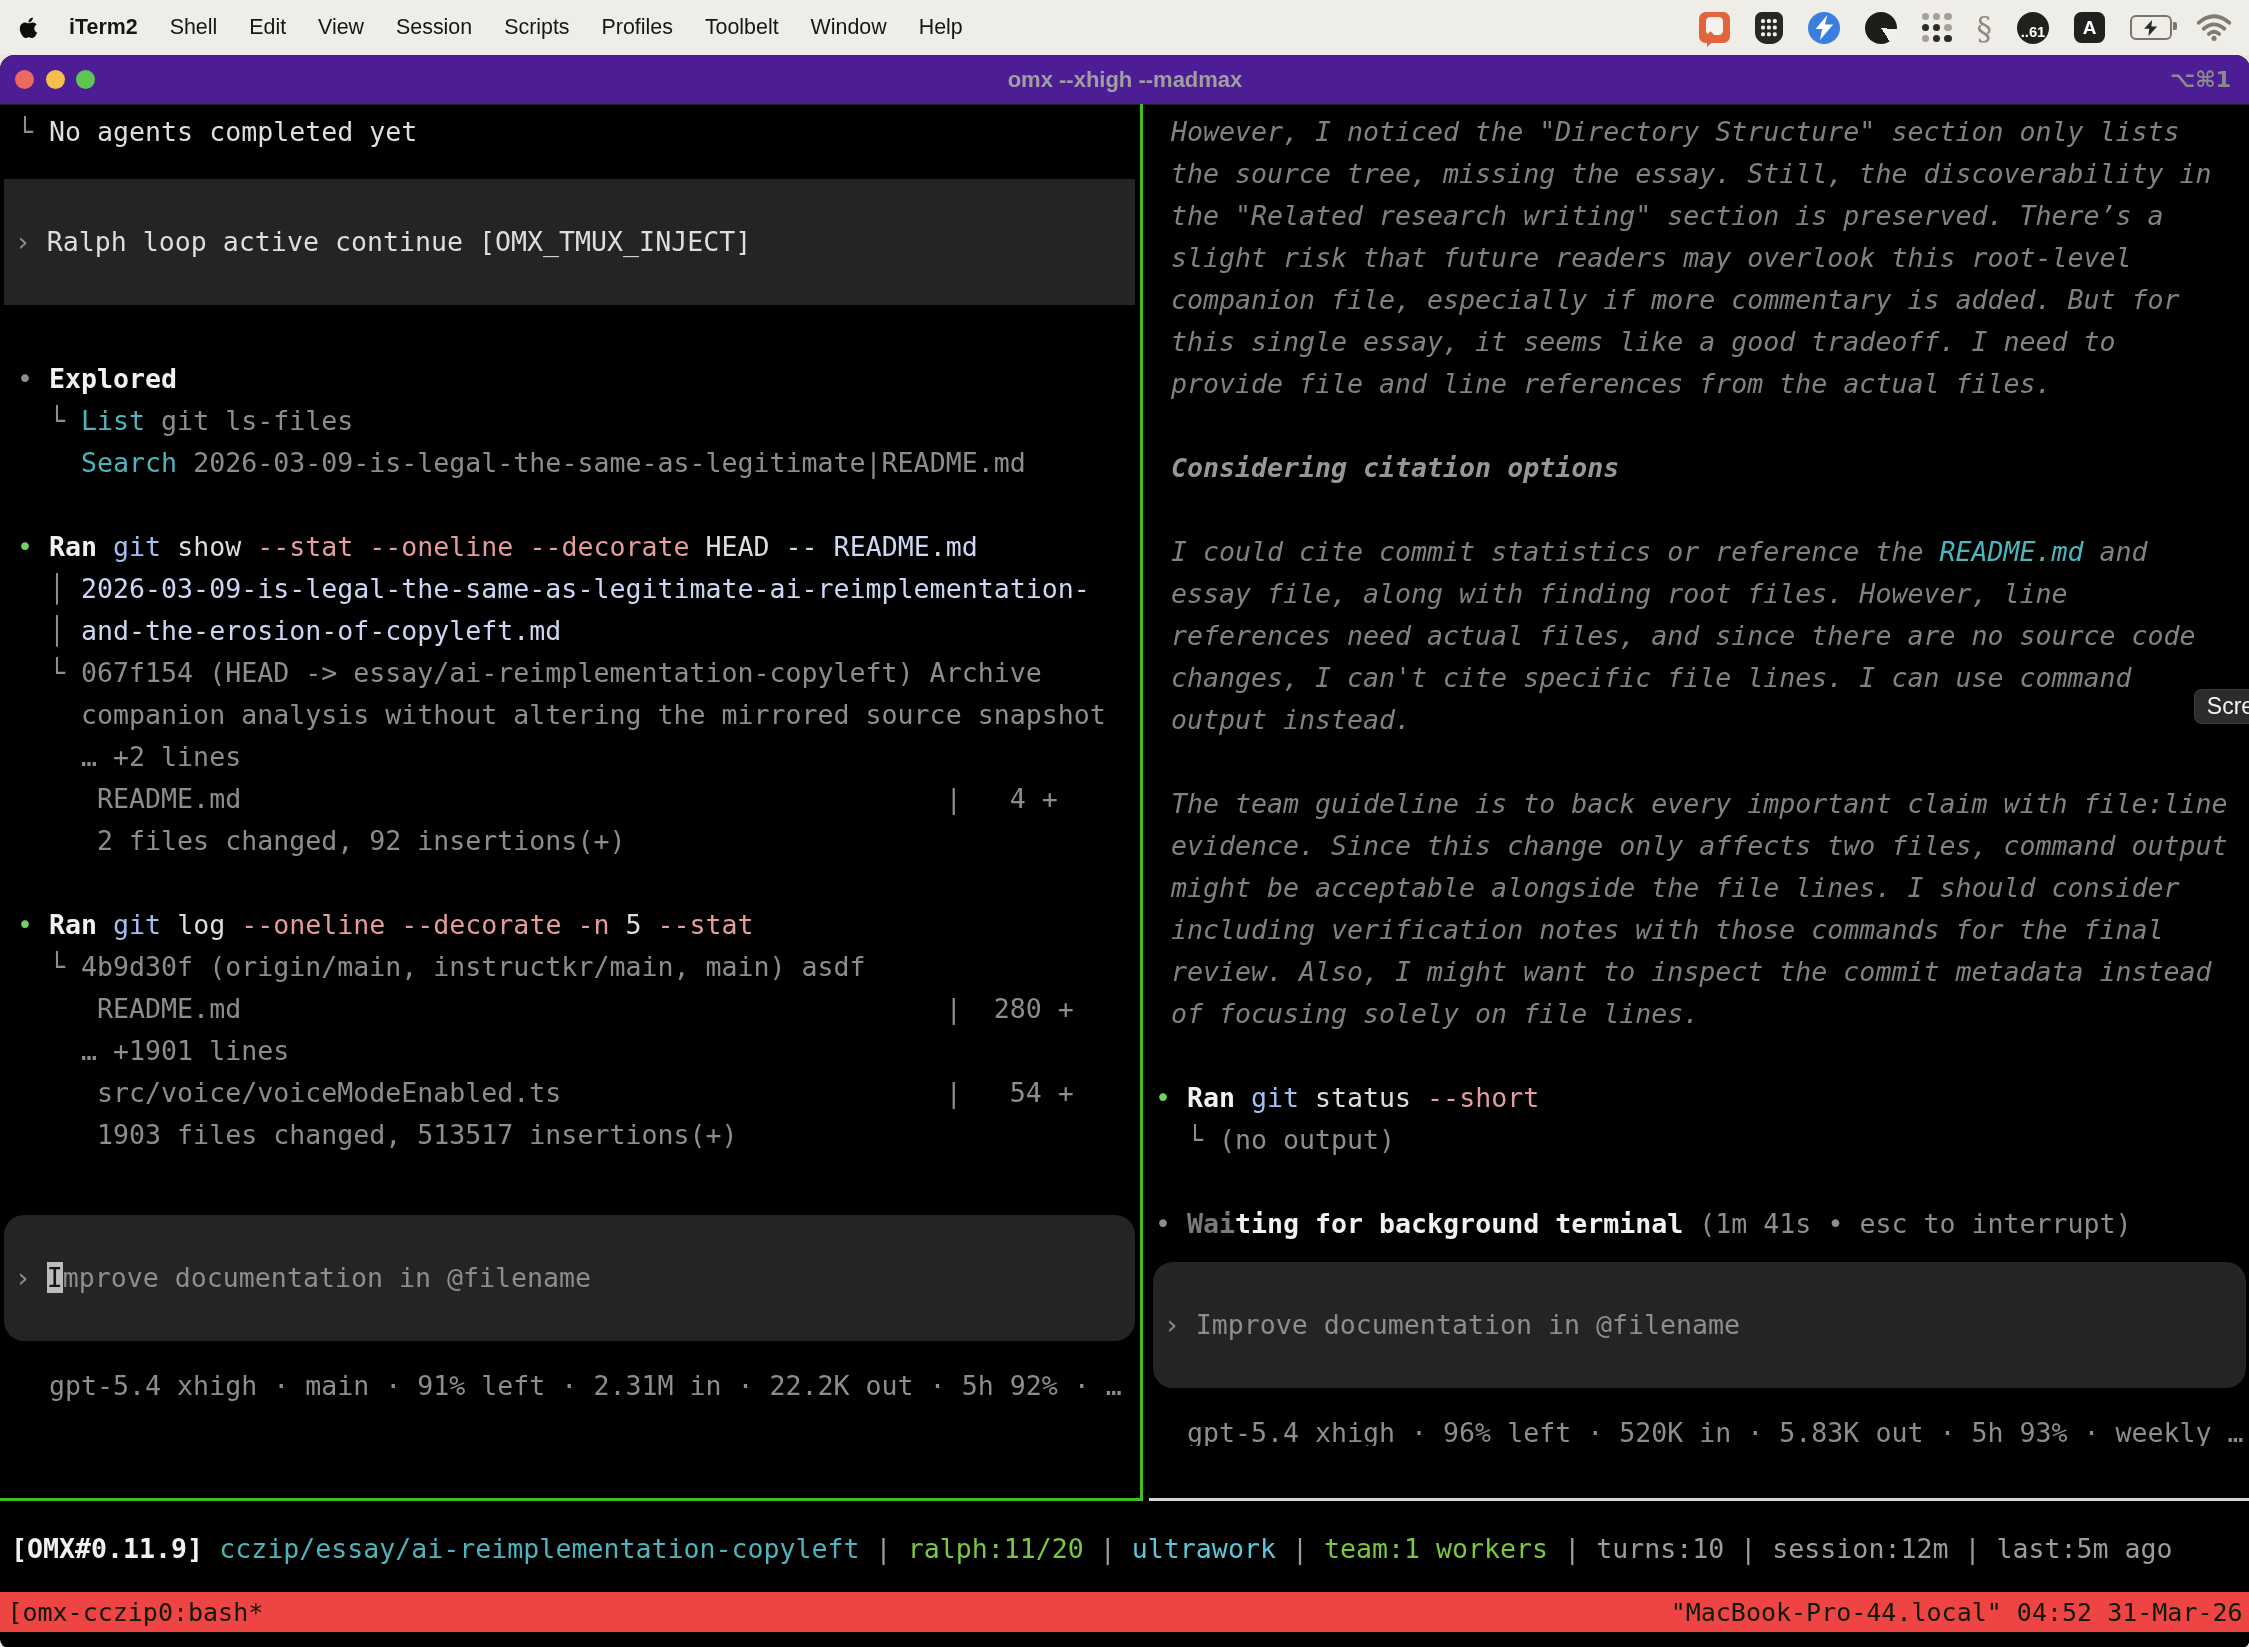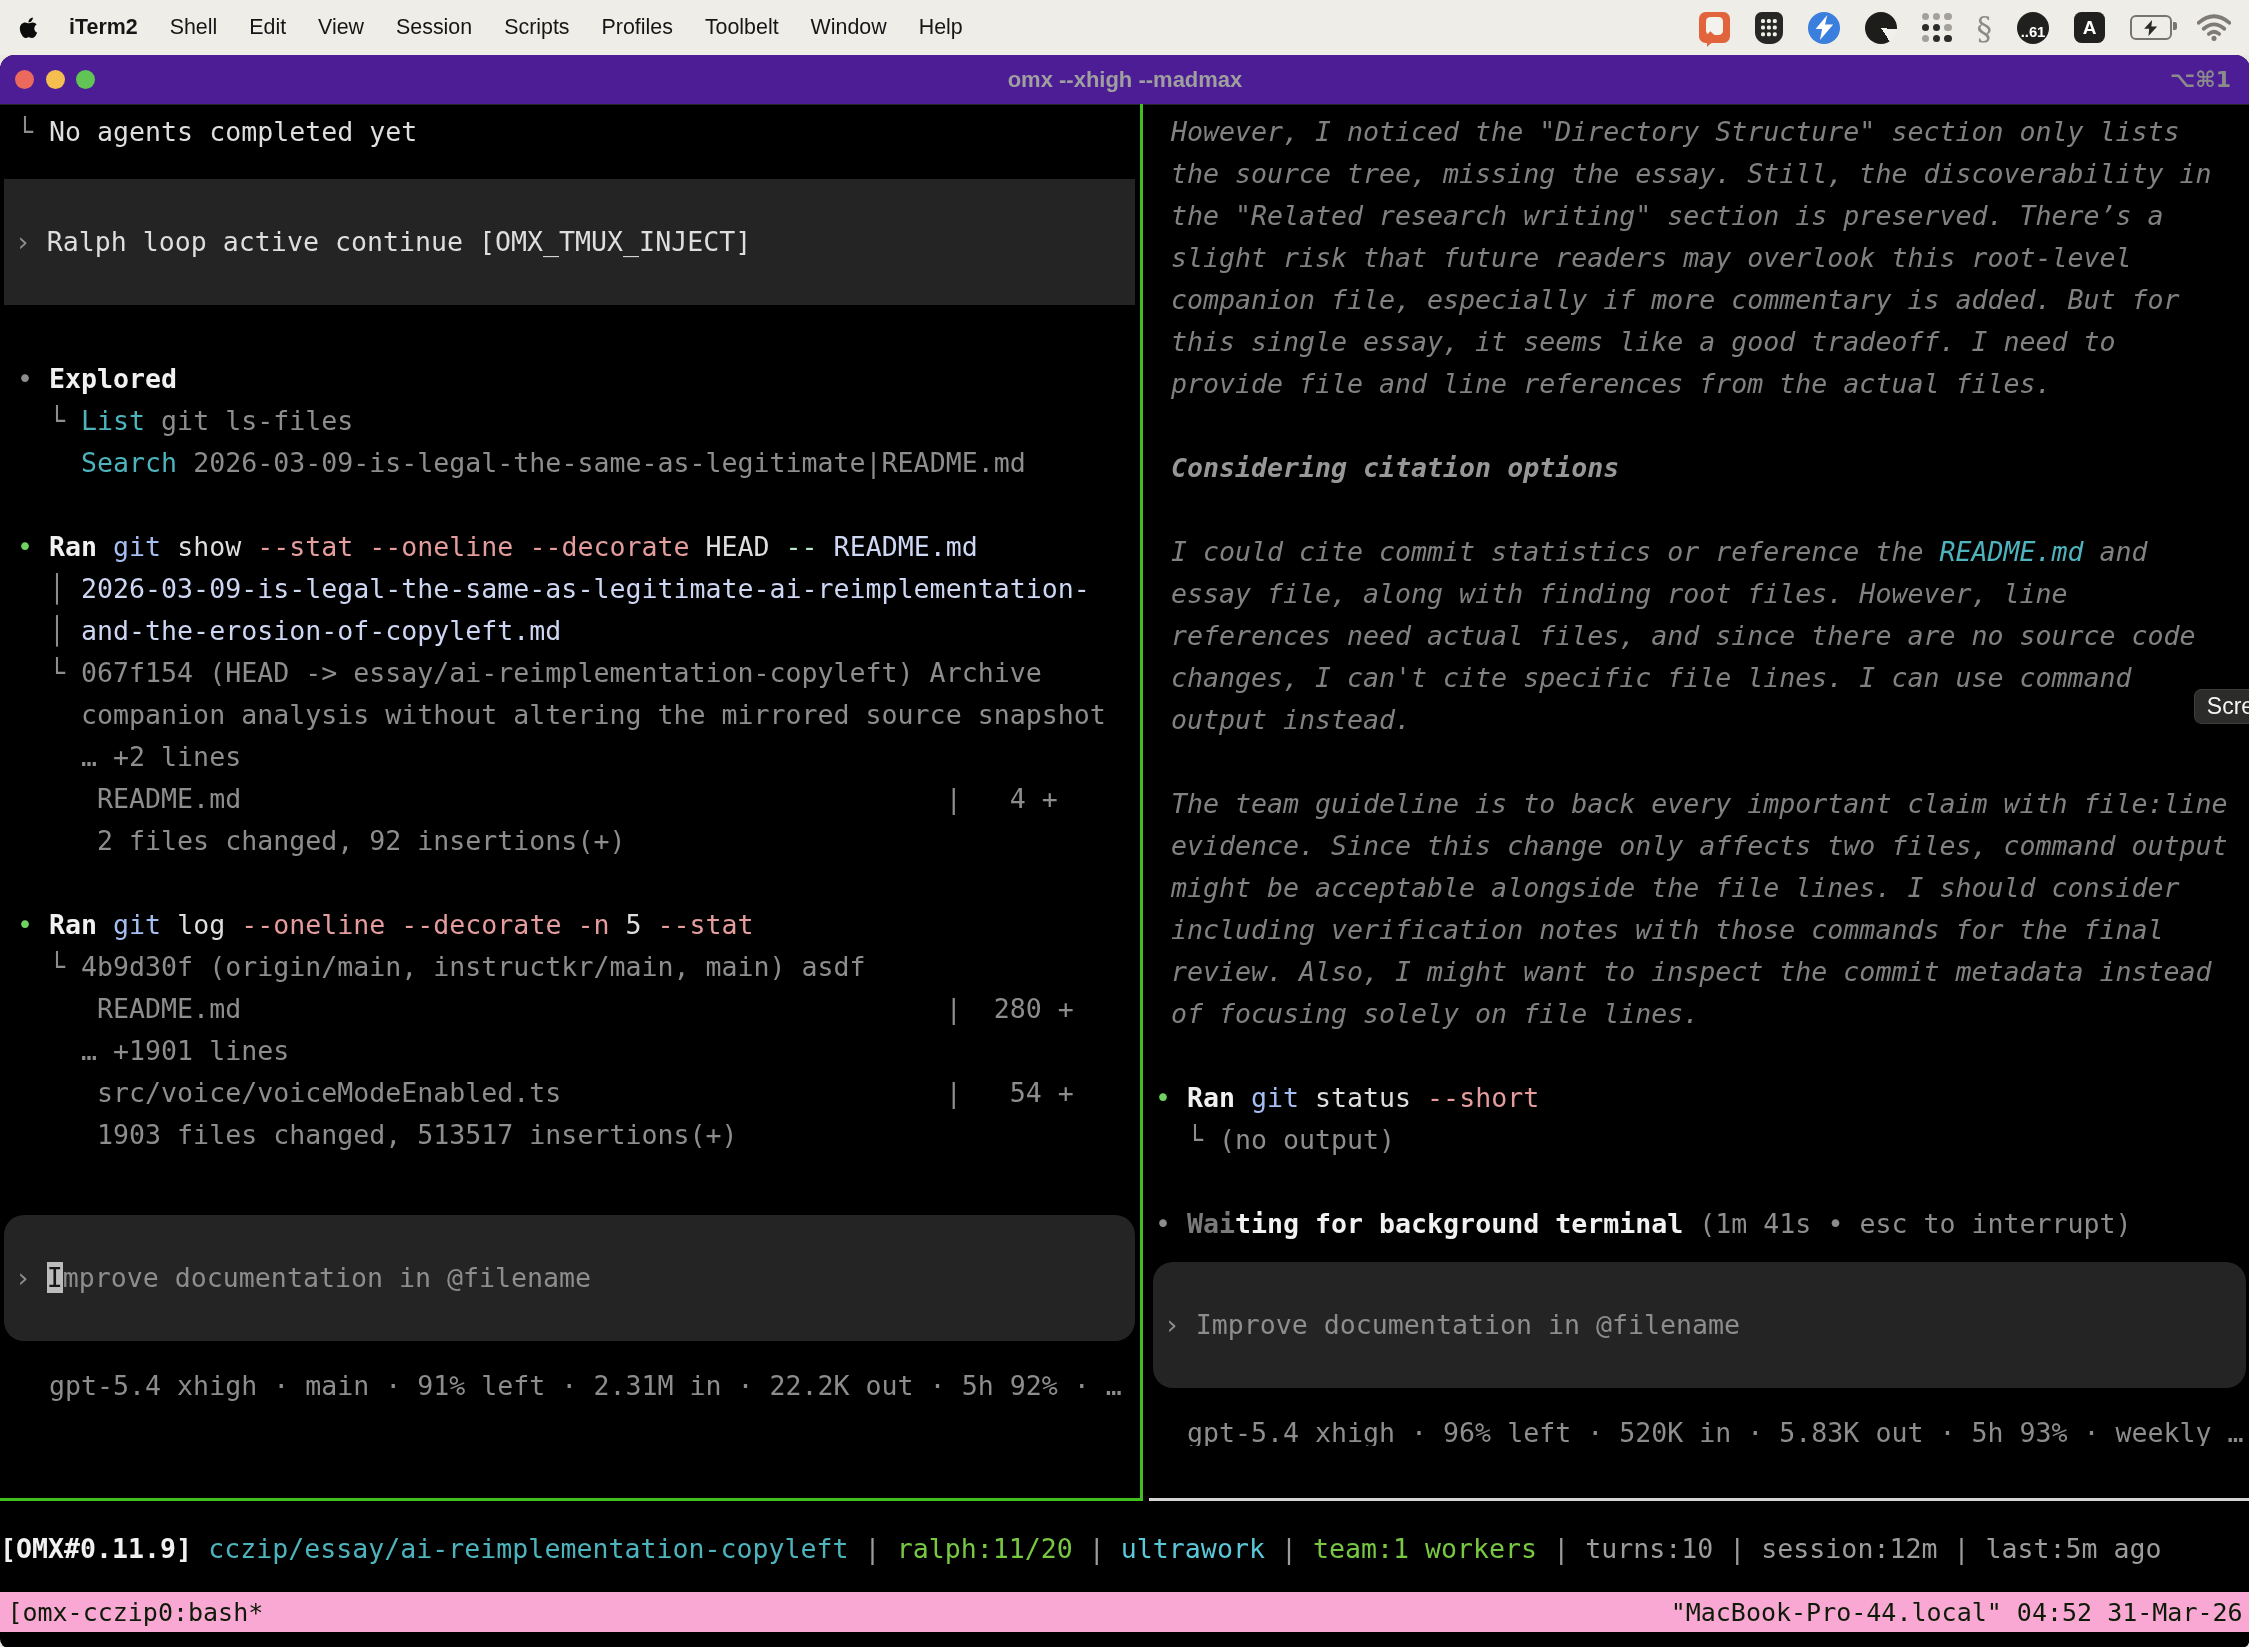--- a/index.html
+++ b/index.html
@@ -96,25 +96,25 @@
   .s-ib{color:#979797;font-style:italic;font-weight:700;}
   .s-ic{color:#4db4be;font-style:italic;}
   .s-cur{background:#bcbcbc;color:#161616;}
   
   .vdivider{position:absolute;left:1140px;top:49px;width:3px;height:1397px;background:#3fc01c;}
   .hline-left{position:absolute;left:0;top:1443px;width:1140px;height:3px;background:#3fc01c;}
   .hline-right{position:absolute;left:1149px;top:1443px;width:1101px;height:3px;background:#d4d4d4;}
   
   .omxline{
     position:absolute;left:0;top:1473px;width:2250px;height:42px;line-height:42px;
-    font-family:"DejaVu Sans Mono",monospace;font-size:26.6px;white-space:pre;padding-left:0;box-sizing:border-box;
+    font-family:"DejaVu Sans Mono",monospace;font-size:26.6px;white-space:pre;padding-left:11px;box-sizing:border-box;
   }
   
   .tmuxbar{
-    position:absolute;left:0;top:1537px;width:2250px;height:40px;background:#f9a8d4;
+    position:absolute;left:0;top:1537px;width:2250px;height:40px;background:#ef4444;
     font-family:"DejaVu Sans Mono",monospace;font-size:25px;color:#0d1a08;
     display:flex;align-items:center;justify-content:space-between;
     padding:0 7.4px;box-sizing:border-box;white-space:pre;
   }
   
   .tooltip{
     position:absolute;left:2194px;top:634px;width:81px;height:35px;
     background:#2c2c2a;border:1.5px solid #3d3d3b;border-right:none;border-radius:7.4px 0 0 7.4px;
     color:#f5f5f5;font-size:23px;display:flex;align-items:center;padding-left:11.8px;box-sizing:border-box;
   }

